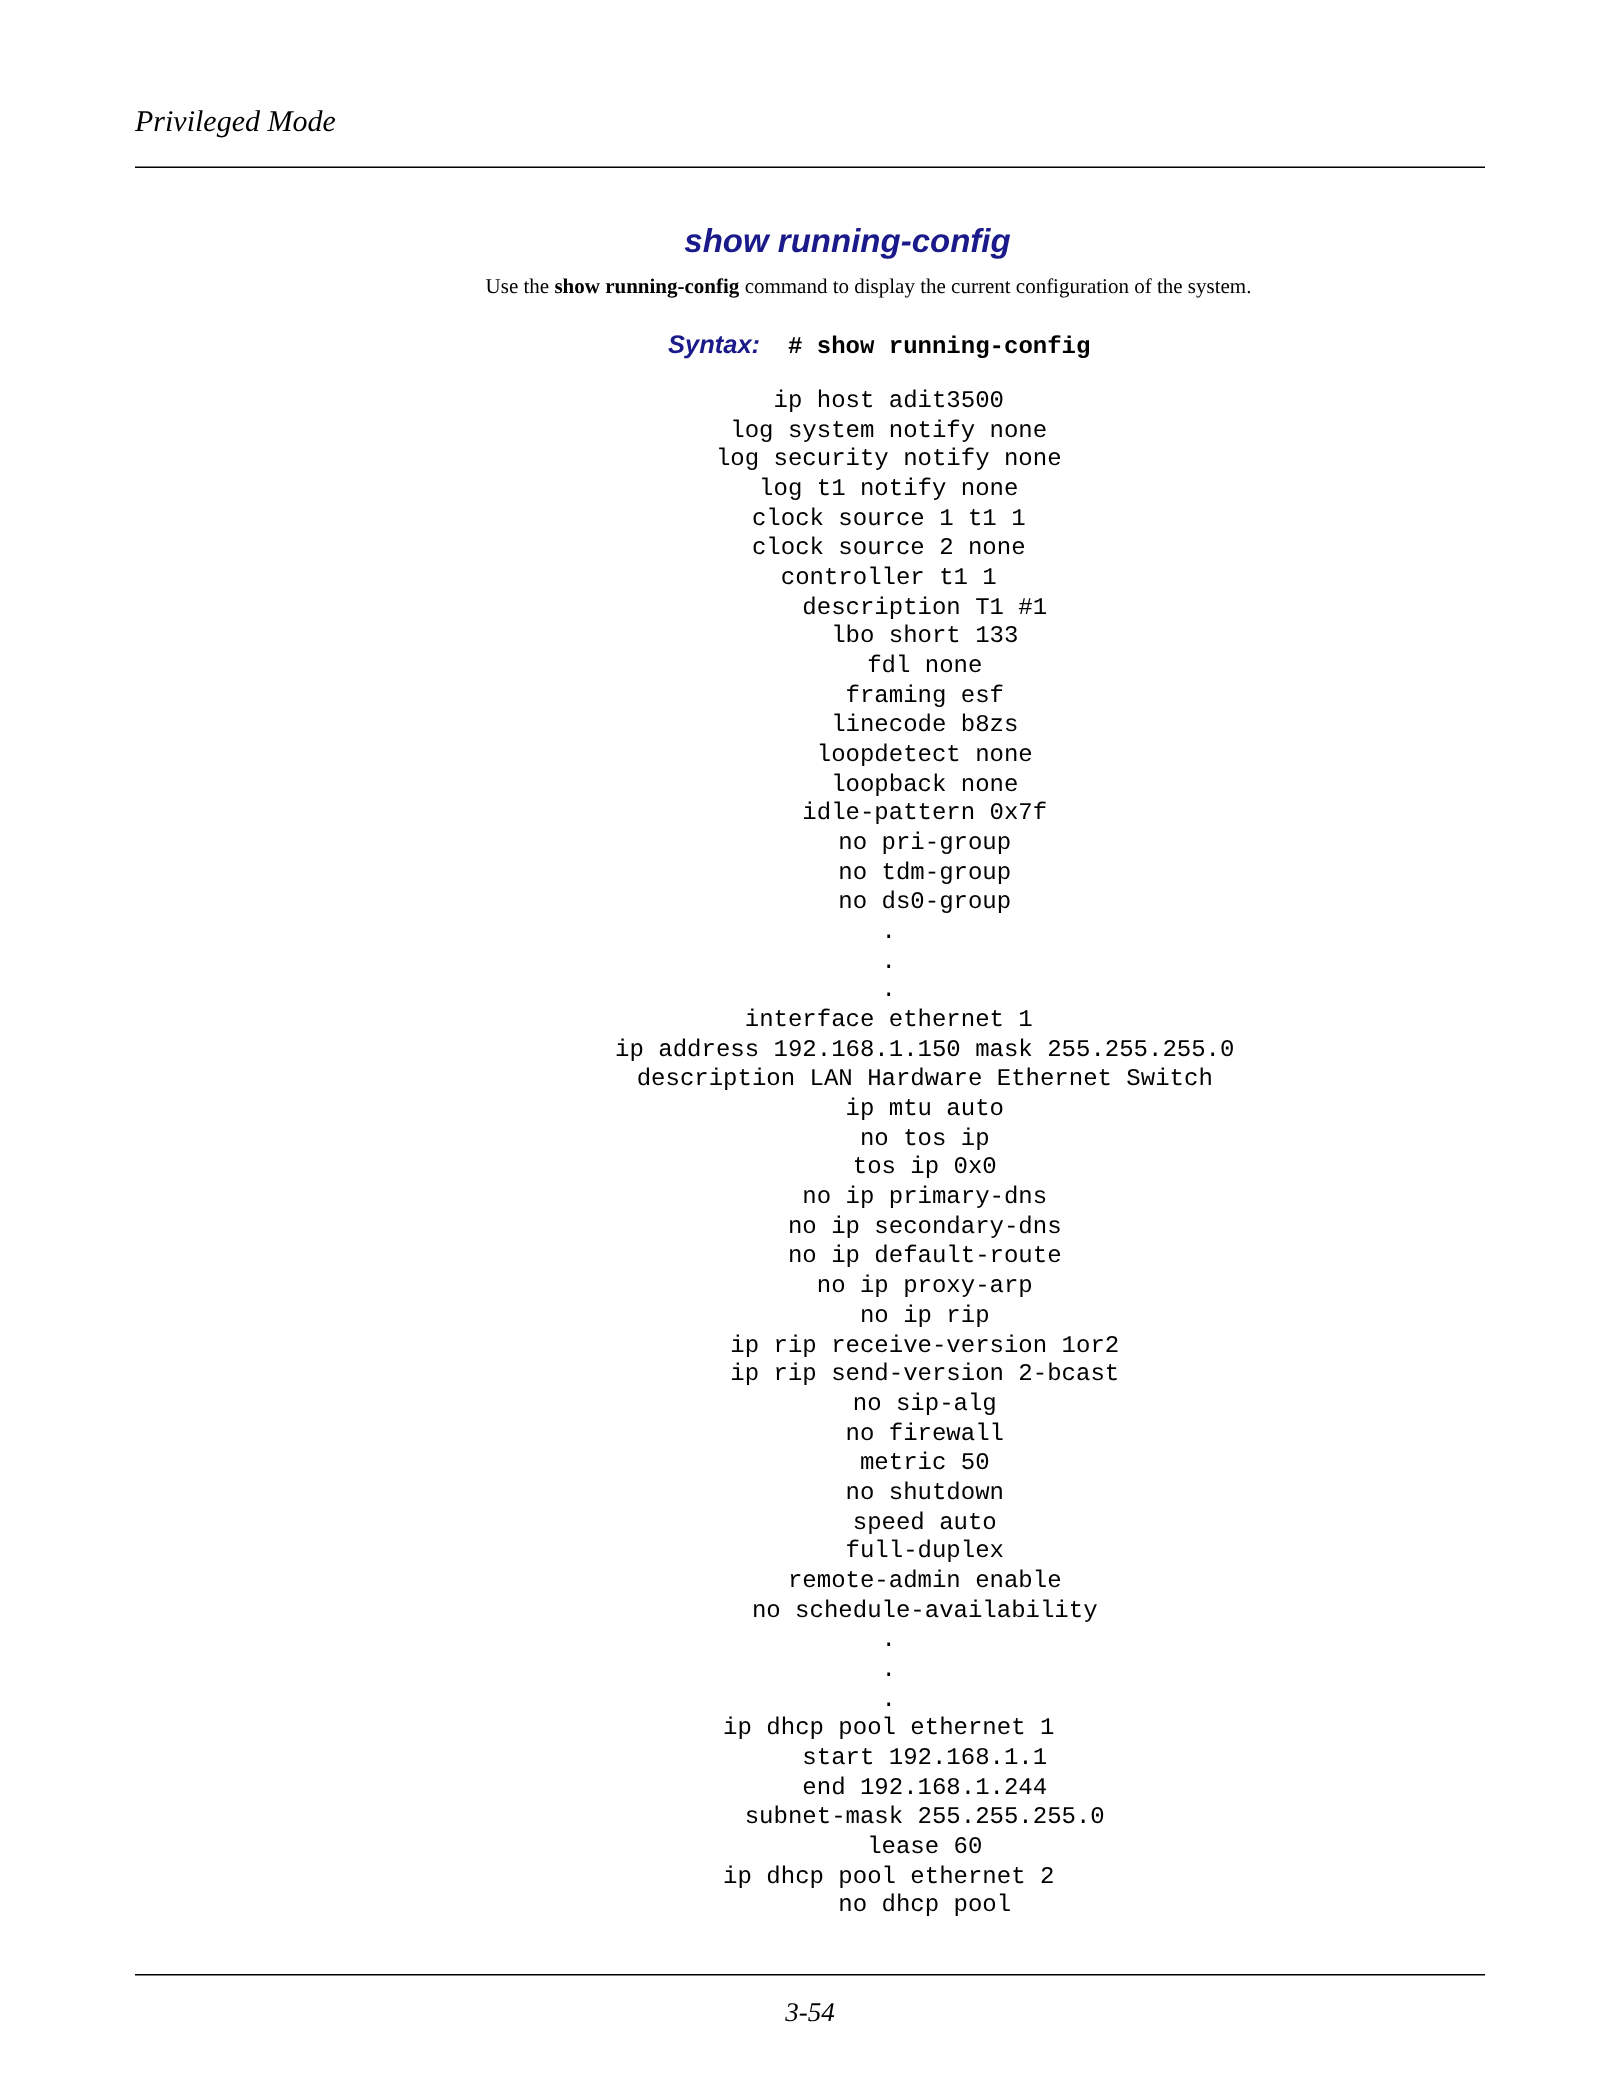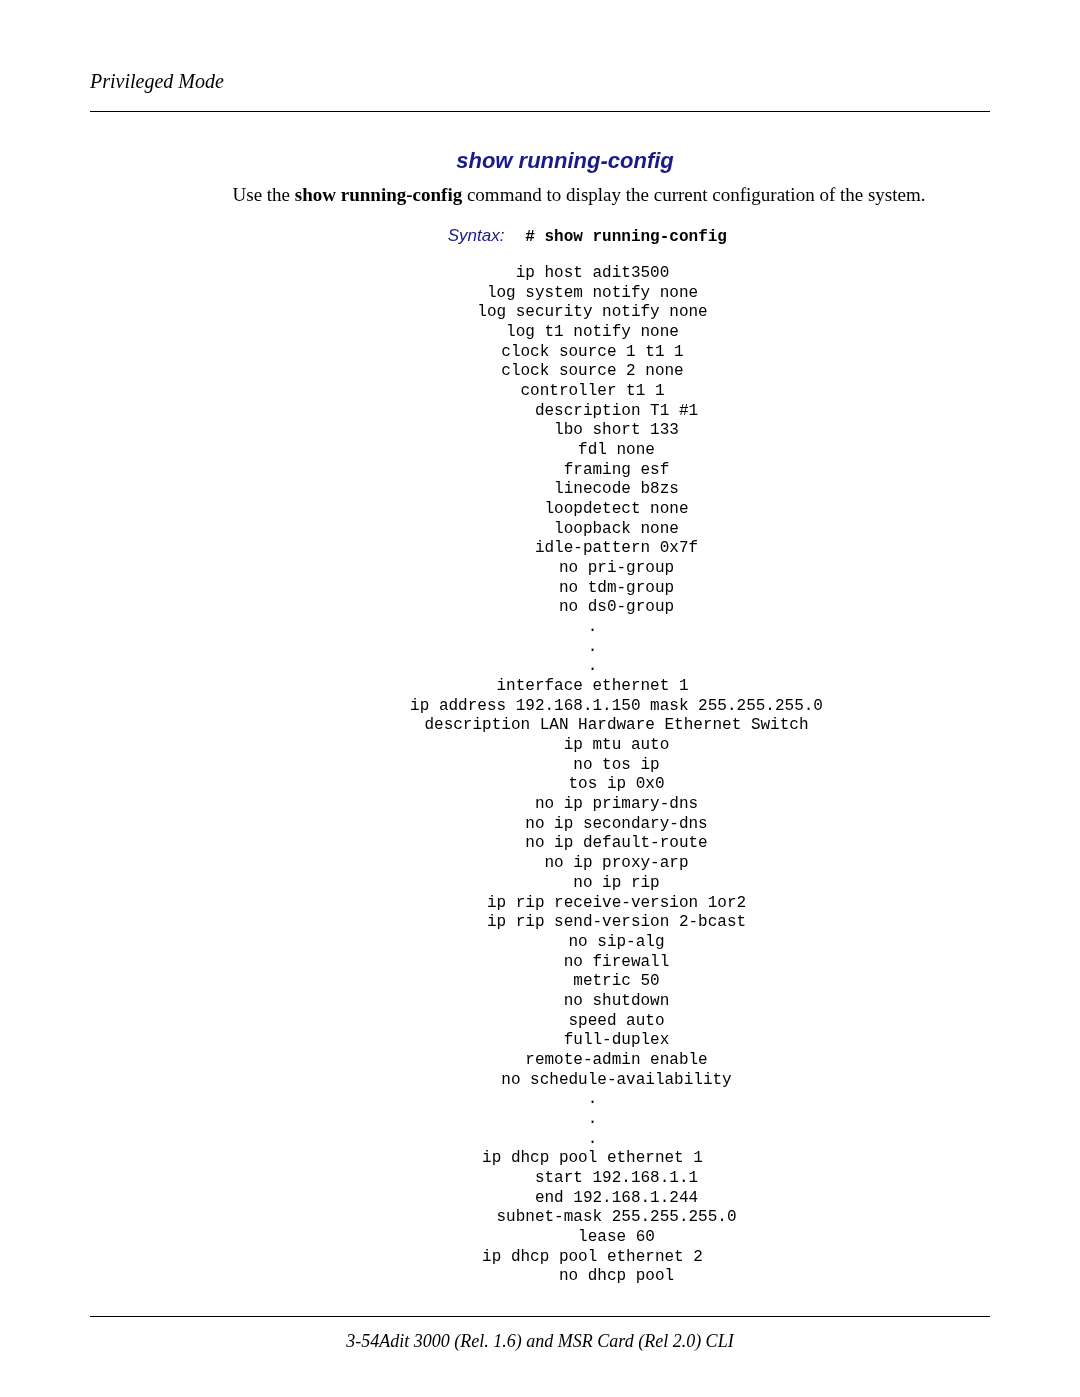--- a/index.html
+++ b/index.html
@@ -29,36 +29,36 @@
     }
     .section-title {
       color: #1a1a8a;
       font-family: Arial, Helvetica, sans-serif;
       font-weight: bold;
       font-style: italic;
       font-size: 22px;
       margin-bottom: 10px;
     }
     .intro-text {
-      font-size: 19px;
+      font-size: 14px;
       margin-left: 28px;
       margin-bottom: 20px;
     }
     .intro-text .cmd-bold {
       font-weight: bold;
     }
     .syn-row, .ex-row {
       margin-left: 28px;
       margin-bottom: 12px;
       font-size: 17px;
     }
     .syn-label, .ex-label {
       color: #1a1a8a;
       font-family: Arial, Helvetica, sans-serif;
-      font-weight: normal;
+      font-weight: bold;
       font-style: italic;
       display: inline-block;
       width: 90px;
     }
     .mono-bold {
       font-family: 'Courier New', Courier, monospace;
       font-weight: bold;
       font-size: 16px;
     }
     .config-output {
@@ -157,15 +157,14 @@
      subnet-mask 255.255.255.0
      lease 60
 ip dhcp pool ethernet 2
      no dhcp pool</div>
 </div>
 
 <div class="footer">
   <hr class="hr-bottom">
   <div class="footer-row">
     <span>3-54</span>
-    <span>Adit 3000 (Rel. 1.6) and MSR Card (Rel 2.0) CLI</span>
   </div>
 </div>
 
 </body></html>

